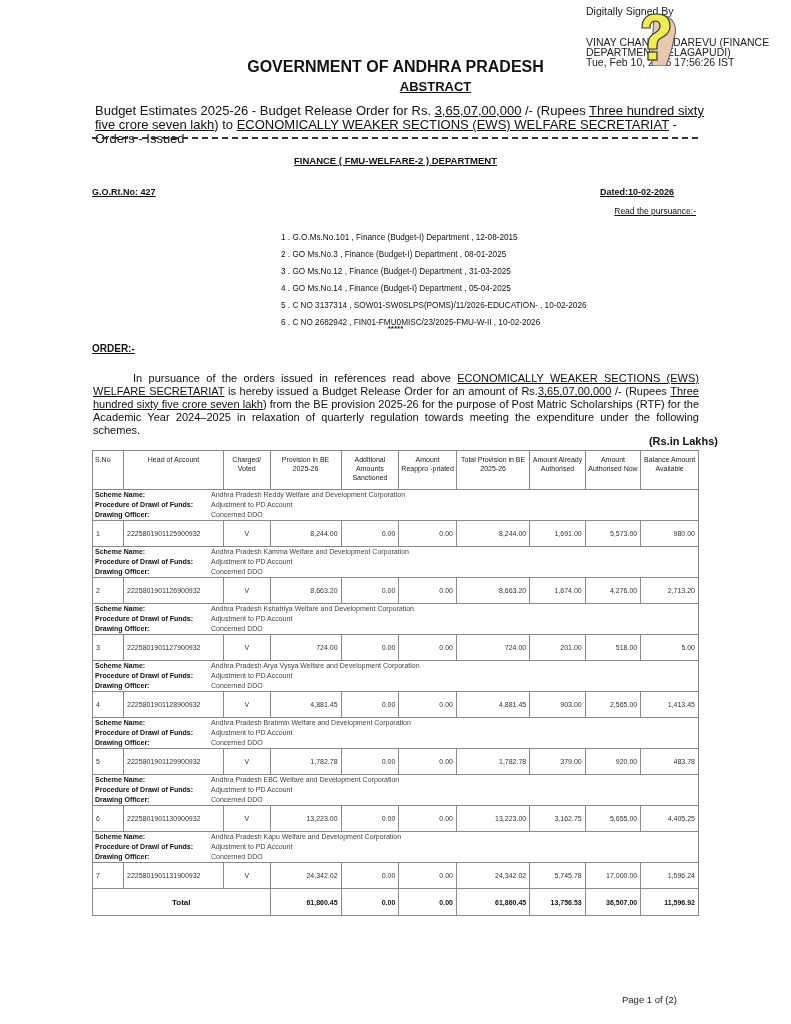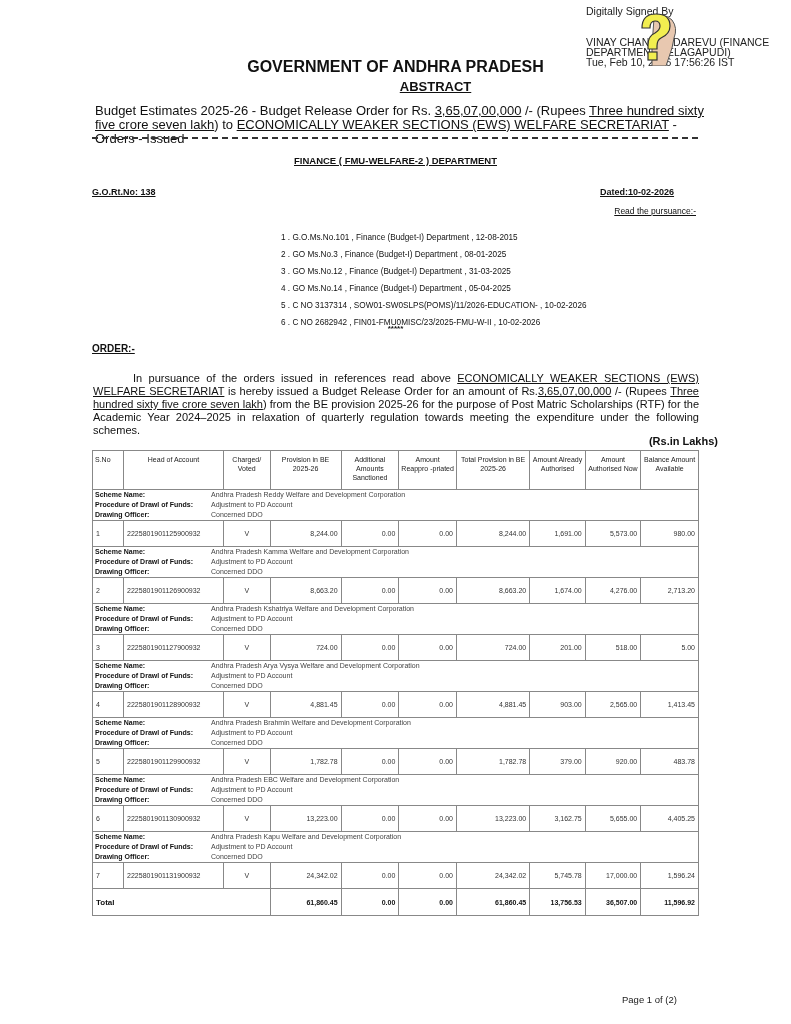--- a/index.html
+++ b/index.html
@@ -56,21 +56,21 @@
 
 <div class="abs gov">GOVERNMENT OF ANDHRA PRADESH</div>
 <div class="abs abstract"><span>ABSTRACT</span></div>
 
 <div class="abs subject">
   <span>Budget Estimates 2025-26 - Budget Release Order for Rs. </span><span class="u">3,65,07,00,000</span><span> /- (Rupees </span><span class="u">Three hundred sixty five crore seven lakh</span><span>) to </span><span class="u">ECONOMICALLY WEAKER SECTIONS (EWS) WELFARE SECRETARIAT</span><span> - Orders - Issued</span>
 </div>
 <div class="abs dashline"></div>
 
 <div class="abs dept"><span>FINANCE ( FMU-WELFARE-2 ) DEPARTMENT</span></div>
-<div class="abs gono">G.O.Rt.No: 138</div>
+<div class="abs gono">G.O.Rt.No: 427</div>
 <div class="abs dated">Dated:10-02-2026</div>
 <div class="abs readf">Read the pursuance:-</div>
 
 <ul class="abs refs">
   <li>1 . G.O.Ms.No.101 , Finance (Budget-I) Department , 12-08-2015</li>
   <li>2 . GO Ms.No.3 , Finance (Budget-I) Department , 08-01-2025</li>
   <li>3 . GO Ms.No.12 , Finance (Budget-I) Department , 31-03-2025</li>
   <li>4 . GO Ms.No.14 , Finance (Budget-I) Department , 05-04-2025</li>
   <li>5 . C NO 3137314 , SOW01-SW0SLPS(POMS)/11/2026-EDUCATION- , 10-02-2026</li>
   <li>6 . C NO 2682942 , FIN01-FMU0MISC/23/2025-FMU-W-II , 10-02-2026</li>
@@ -239,21 +239,21 @@
         <td class="c">V</td>
         <td class="num">24,342.02</td>
         <td class="num">0.00</td>
         <td class="num">0.00</td>
         <td class="num">24,342.02</td>
         <td class="num">5,745.78</td>
         <td class="num">17,000.00</td>
         <td class="num">1,596.24</td>
       </tr>
       <tr class="total">
-        <td colspan="3" style="text-align: left; padding: 4px 3px; font-size: 8px;">Total</td>
+        <td colspan="3" style="text-align: center; padding: 4px 3px; font-size: 8px;">Total</td>
         <td class="num" style="color: rgb(17, 17, 17);">61,860.45</td>
         <td class="num" style="color: rgb(17, 17, 17);">0.00</td>
         <td class="num" style="color: rgb(17, 17, 17);">0.00</td>
         <td class="num" style="color: rgb(17, 17, 17);">61,860.45</td>
         <td class="num" style="color: rgb(17, 17, 17);">13,756.53</td>
         <td class="num" style="color: rgb(17, 17, 17);">36,507.00</td>
         <td class="num" style="color: rgb(17, 17, 17);">11,596.92</td>
       </tr>
     </tbody>
 </table>

